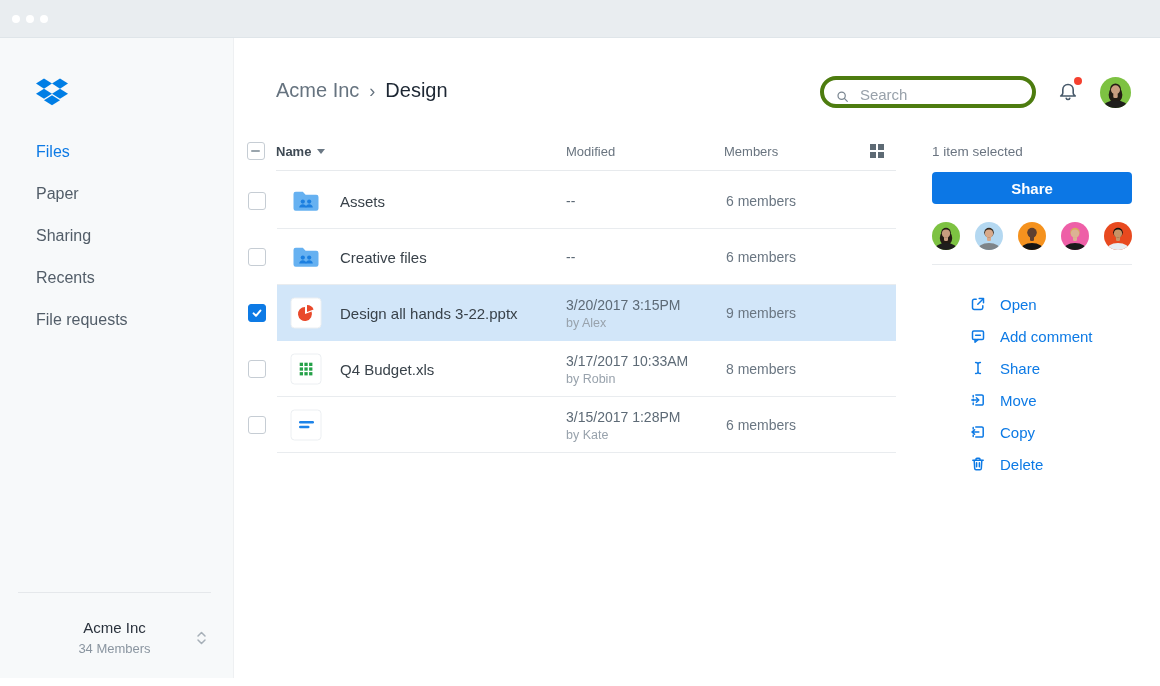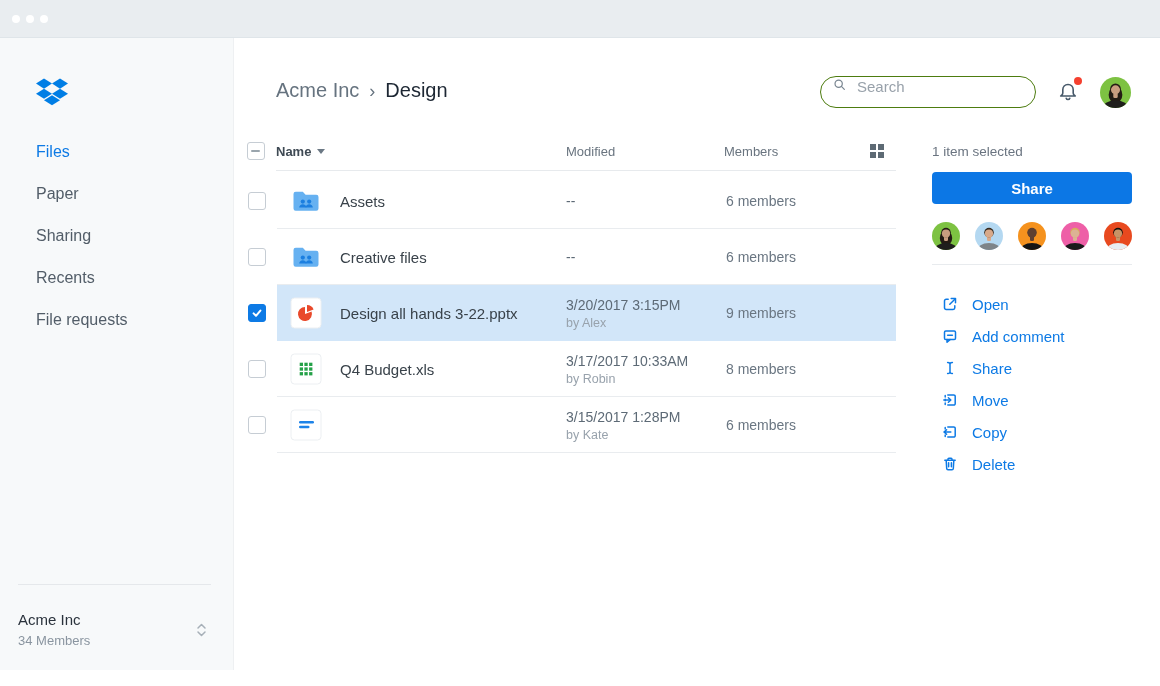--- a/index.html
+++ b/index.html
@@ -5,36 +5,36 @@
   html,body{margin:0;padding:0;}
   body{font-family:"Liberation Sans","DejaVu Sans",sans-serif;-webkit-font-smoothing:antialiased;}
   .app{position:relative;width:1160px;height:686px;overflow:hidden;background:#ffffff;}
 
   
   .topbar{position:absolute;left:0;top:0;width:1160px;height:38px;background:#e9edf0;border-bottom:1px solid #dfe5e9;box-sizing:border-box;}
   .dots{position:absolute;left:12px;top:15px;display:flex;gap:6px;}
   .dot{width:8px;height:8px;border-radius:50%;background:#ffffff;}
 
   
-  .sidebar{position:absolute;left:0;top:38px;bottom:16px;width:234px;background:#f7f9fa;border-right:1px solid #eef0f2;box-sizing:border-box;}
+  .sidebar{position:absolute;left:0;top:38px;bottom:8px;width:234px;background:#f7f9fa;border-right:1px solid #eef0f2;box-sizing:border-box;text-align:center;}
   .logo{position:absolute;left:36px;top:40px;width:32px;height:30px;}
   .nav{position:absolute;left:0;top:93px;right:0;}
   .nav-item{height:42px;display:flex;align-items:center;padding-left:36px;font-size:16px;color:#525d68;cursor:pointer;}
   .nav-item.active{color:var(--accent);}
   .team{position:absolute;left:18px;right:22px;bottom:0;border-top:1px solid #e5e8eb;padding:26px 0 22px 0;}
   .team-name{font-size:15px;color:#2a323c;}
   .team-members{font-size:13px;color:#8a95a0;margin-top:5px;}
   .team-chevrons{position:absolute;right:4px;top:36px;}
 
   
   .breadcrumb{position:absolute;left:276px;top:79px;font-size:20px;display:flex;align-items:baseline;}
   .bc-parent{color:#66737f;cursor:pointer;}
   .bc-sep{color:#66737f;margin:0 10px;font-size:18px;}
   .bc-current{color:#1d2733;font-weight:500;}
-  .search{position:absolute;left:820px;top:76px;width:216px;height:32px;border:1px solid #4d7c0f;border-radius:17px;background:#fff;box-sizing:border-box;display:flex;align-items:flex-start;padding:0 12px;}
+  .search{position:absolute;left:820px;top:76px;width:216px;height:32px;border:4px solid #4d7c0f;border-radius:17px;background:#fff;box-sizing:border-box;display:flex;align-items:flex-end;padding:0 12px;}
   .search input{border:none;outline:none;background:transparent;font-size:15px;color:#3a444e;width:100%;margin-left:9px;font-family:inherit;}
   .search input::placeholder{color:#98a1aa;}
   .bell{position:absolute;left:1056px;top:79px;width:24px;height:26px;cursor:pointer;}
   .bell-dot{position:absolute;left:1074px;top:77px;width:8px;height:8px;border-radius:50%;background:var(--dot);}
   .avatar{display:inline-block;border-radius:50%;overflow:hidden;position:relative;}
   .avatar svg{display:block;width:100%;height:100%;background:var(--bg);}
   .hdr-avatar{position:absolute;left:1100px;top:77px;width:31px;height:31px;cursor:pointer;}
   .p-backhair{fill:var(--backhair,transparent);}
   .p-shirt{fill:var(--shirt);}
   .p-skin,.p-skin2{fill:var(--skin);}
@@ -72,21 +72,21 @@
   .fmod-sub:empty{display:none;}
   .fmem{position:absolute;left:478px;top:0;bottom:0;display:flex;align-items:center;font-size:14px;color:#6a7682;}
   .selbg,.ficon,.fname,.fmod,.fmem{z-index:1;}
 
   
   .sel-status{position:absolute;left:932px;top:144px;font-size:13.5px;color:#6a7480;text-align:right;}
   .share-btn{position:absolute;left:932px;top:172px;width:200px;height:32px;background:var(--share);color:#fff;font-size:15px;font-weight:bold;border:none;border-radius:4px;display:flex;align-items:center;justify-content:center;cursor:pointer;font-family:inherit;}
   .panel-avatars{position:absolute;left:932px;top:222px;width:200px;display:flex;justify-content:space-between;}
   .panel-avatars .avatar{width:28px;height:28px;cursor:pointer;}
   .panel-line{position:absolute;left:932px;top:264px;width:200px;height:1px;background:#e8ebee;}
-  .actions{position:absolute;left:932px;top:288px;width:200px;}
+  .actions{position:absolute;left:960px;top:288px;width:200px;}
   .action{height:32px;display:flex;align-items:center;padding-left:9px;color:var(--accent);font-size:15px;cursor:pointer;}
   .aicon{width:18px;height:18px;color:var(--accent);margin-right:13px;flex:none;}
 </style>
 </head>
 <body>
 
 <svg width="0" height="0" style="position:absolute" aria-hidden="true">
   <defs>
     <symbol id="g-folder" viewBox="0 0 32 32">
       <path d="M3.5 9 a2.2 2.2 0 0 1 2.2-2.2 h7.1 l2.8 2.9 h10.7 a2.2 2.2 0 0 1 2.2 2.2 v11.6 a2.2 2.2 0 0 1-2.2 2.2 H5.7 a2.2 2.2 0 0 1-2.2-2.2 Z" fill="#66b1f1"></path>

